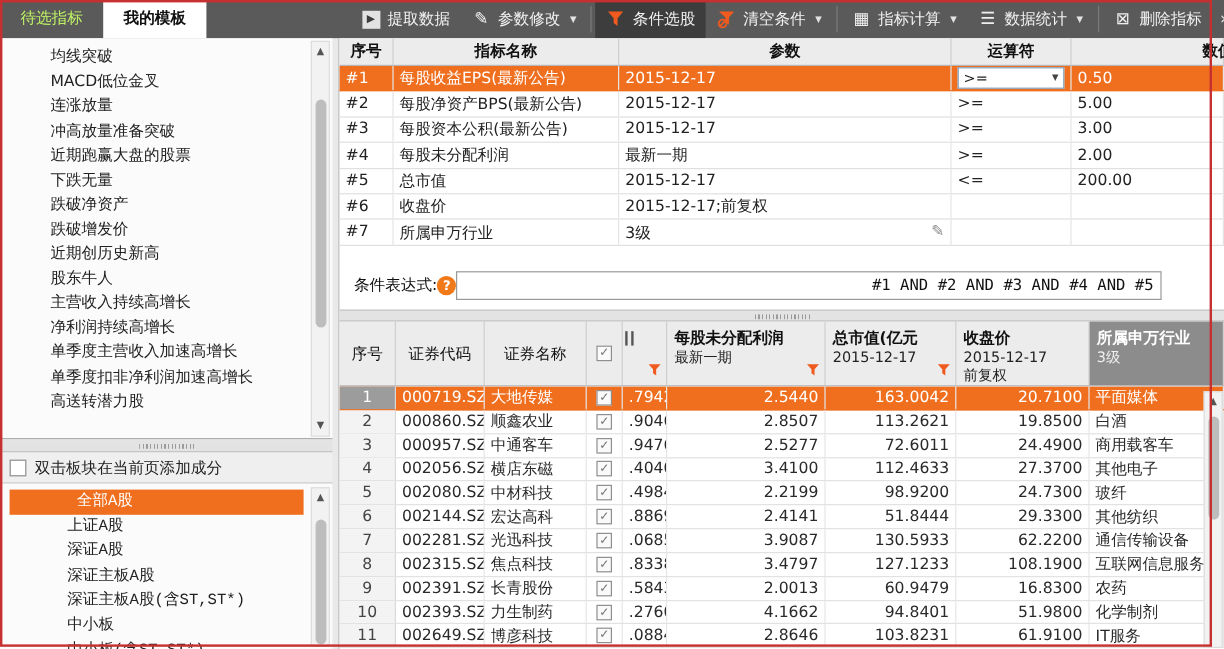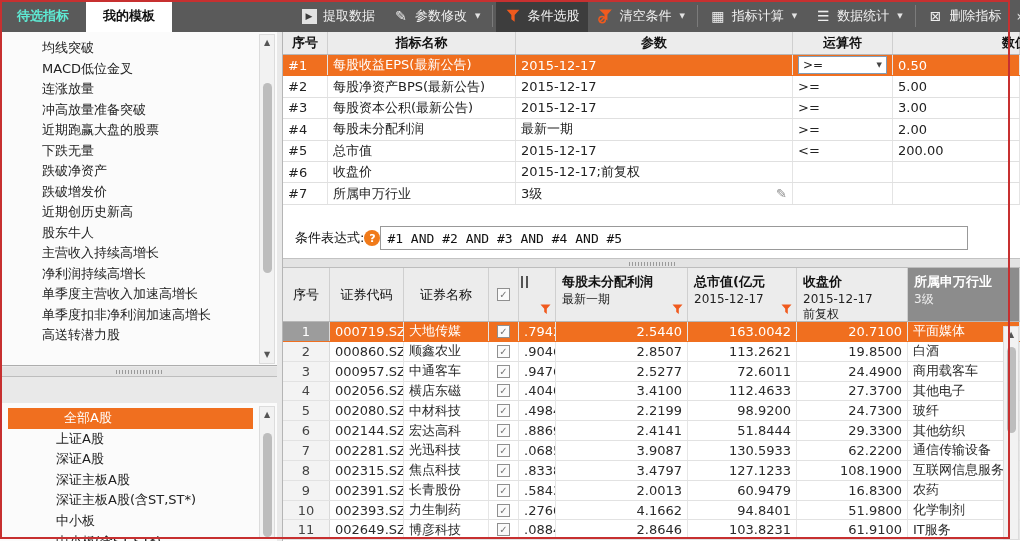--- a/index.html
+++ b/index.html
@@ -2,21 +2,21 @@
 <html><head>
 <meta charset="utf-8">
 <style>
   * { margin:0; padding:0; box-sizing:border-box; }
   html,body { width:1020px; height:541px; overflow:hidden;
     font-family:"DejaVu Sans","Liberation Sans",sans-serif; font-size:13px; background:#f0f0f0; }
   #stage { position:relative; width:1020px; height:541px; background:#f0f0f0; }
 
   
   #topbar { position:absolute; left:0; top:0; width:1020px; height:32px; background:#5a5a5a; display:flex; align-items:stretch; }
-  .tab { padding:0 17px; line-height:32px; color:#5eead4; cursor:pointer;font-weight:bold; }
+  .tab { padding:0 17px; line-height:32px; color:#bef264; cursor:pointer; }
   .tab.active { background:#ffffff; color:#111; font-weight:bold; }
   #toolbar { position:absolute; left:292px; top:0; height:32px; display:flex; align-items:center; }
   .tbtn { display:flex; align-items:center; gap:6px; color:#f2f2f2; padding:0 9px; height:32px; cursor:pointer; white-space:nowrap; }
   .tbtn.active { background:#3d3d3d; }
   .tsep { width:1px; height:22px; background:#7b7b7b; margin:0 3px; }
   .drop { font-size:7px; color:#e3e3e3; margin-left:2px; }
   .chev { color:#e3e3e3; font-size:14px; margin-left:6px; }
   .icn { display:inline-flex; width:16px; height:16px; align-items:center; justify-content:center; }
   .icn svg { display:block; }
   .play-box { width:15px; height:15px; background:#e2e2e2; color:#3c3c3c; font-size:9px; display:flex; align-items:center; justify-content:center; }
@@ -29,21 +29,21 @@
   .vsb { position:absolute; width:16px; background:#f2f2f2; border:1px solid #dcdcdc; }
   .vsb .arr { position:absolute; left:0; width:14px; height:14px; font-size:8px; color:#555; text-align:center; line-height:14px; }
   .vsb .arr.up { top:1px; } .vsb .arr.dn { bottom:1px; }
   .vsb .thumb { position:absolute; left:3px; width:9px; background:#bdbdbd; border-radius:5px; }
   #sb-tpl { top:2px; right:7px; height:330px; }
   #split-side { position:absolute; left:0; top:335px; width:277px; height:10px; background:#e3e3e3; border-bottom:1px solid #bdbdbd; }
   .dots { position:absolute; left:50%; top:3px; transform:translateX(-50%); width:46px; height:4px;
     background-image:repeating-linear-gradient(90deg,#9a9a9a 0 1px,transparent 1px 3px); }
   #chk-row { position:absolute; left:0; top:345px; width:277px; height:26px; background:#efefef; border-bottom:1px solid #c4c4c4; display:flex; align-items:center; padding-left:8px; gap:7px; color:#222; }
   .cbox { width:14px; height:14px; border:1px solid #8a8a8a; background:#fff; display:inline-flex; align-items:center; justify-content:center; font-size:11px; color:#777; }
-  #board-list { position:absolute; left:0; top:371px; width:277px; height:138px; background:#fbfbfb; padding-top:5px; overflow:hidden; }
+  #board-list { position:absolute; left:0; top:371px; width:277px; height:138px; background:#fbfbfb; padding-top:5px; overflow:hidden;font-family:Liberation Mono, monospace; }
   .board-item { height:20.6px; line-height:20.6px; padding-left:56px; color:#222; cursor:pointer; white-space:nowrap; }
   .board-item.sel { background:#f06f1f; color:#fff; margin:0 24px 0 8px; }
   #sb-board { top:374px; right:7px; height:133px; }
 
   
   #main { position:absolute; left:283px; top:32px; width:737px; height:509px; background:#fff; }
 
   
   .crit-row { display:grid; grid-template-columns:45px 188px 277px 100px 127px; }
   #crit-head { height:23px; background:#ececec; border-bottom:1px solid #b7b7b7; font-weight:bold; color:#111; }
@@ -53,21 +53,21 @@
   .crow > div { display:flex; align-items:center; padding:0 5px; border-right:1px solid #e4e4e4; overflow:hidden; white-space:nowrap; }
   .crow.sel { background:#f06f1f; color:#fff; border-bottom-color:#f06f1f; }
   .op-select { background:#fff; color:#222; border:1px solid #7f9db9; height:18px; width:92px; display:flex; align-items:center; padding:0 4px; justify-content:space-between; font-size:12px; }
   .op-select .da { font-size:7px; color:#444; }
   .pencil { margin-left:auto; color:#8a8a8a; font-size:13px; }
 
   
   #expr-row { position:absolute; left:0; top:191px; width:737px; height:30px; display:flex; align-items:center; padding-left:12px; gap:0; color:#111; }
   .qmark { width:16px; height:16px; border-radius:50%; background:#f07a1a; color:#fff; font-weight:bold; font-size:11px; display:inline-flex; align-items:center; justify-content:center; }
   #expr-input { width:588px; height:24px; border:1px solid #999; background:#fff; padding:0 6px;
-    font-family:"DejaVu Sans Mono","Liberation Mono",monospace; font-size:13px; color:#111; }
+    font-family:"DejaVu Sans Mono","Liberation Mono",monospace; font-size:13px; color:#111;text-align:right; }
 
   #split-main { position:absolute; left:0; top:226px; width:737px; height:10px; background:#e3e3e3; border-top:1px solid #c2c2c2; border-bottom:1px solid #bdbdbd; }
 
   
   #res-head { position:absolute; left:0; top:236px; width:737px; height:54px; background:#ececec; border-bottom:1px solid #b7b7b7;
     display:grid; grid-template-columns:47px 74px 85px 30px 37px 132px 109px 111px 112px; }
   #res-head > div { position:relative; border-right:1px solid #cfcfcf; padding:5px 6px; color:#111; overflow:hidden; }
   #res-head .cc { display:flex; align-items:center; justify-content:center; padding:0; }
   #res-head b { display:block; font-size:13px; }
   #res-head .sub { font-size:12px; font-weight:normal; color:#222; line-height:15px; }
@@ -180,20 +180,24 @@
         <div class="tpl-item">高送转潜力股</div>
       </div>
     <div class="vsb" id="sb-tpl">
       <div class="arr up">▲</div>
       <div class="thumb" style="top:48px;height:190px;"></div>
       <div class="arr dn">▼</div>
     </div>
     <div id="split-side">
         <div class="dots"></div>
       </div>
+    <div id="chk-row">
+      <span class="cbox"></span>
+      <span>双击板块在当前页添加成分</span>
+    </div>
     <div id="board-list">
         <div class="board-item sel">全部A股</div>
         <div class="board-item">上证A股</div>
         <div class="board-item">深证A股</div>
         <div class="board-item">深证主板A股</div>
         <div class="board-item">深证主板A股(含ST,ST*)</div>
         <div class="board-item">中小板</div>
         <div class="board-item">中小板(含ST,ST*)</div>
       </div>
     <div class="vsb" id="sb-board">

